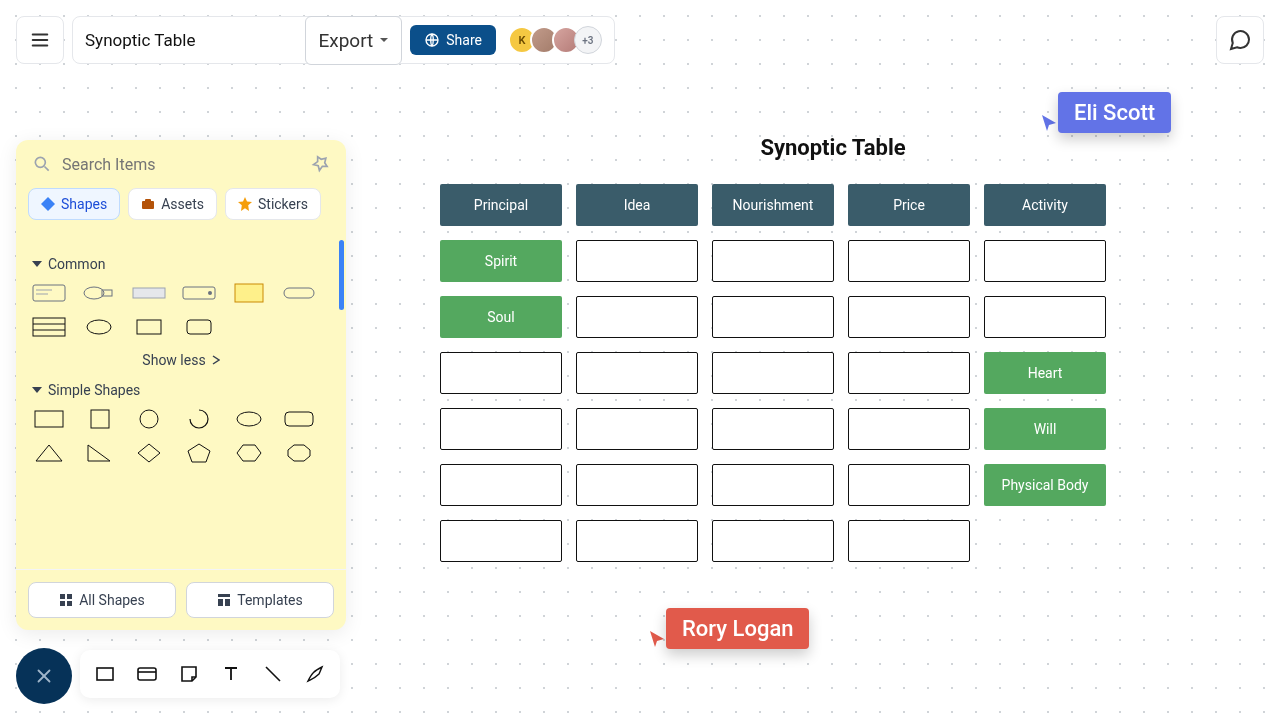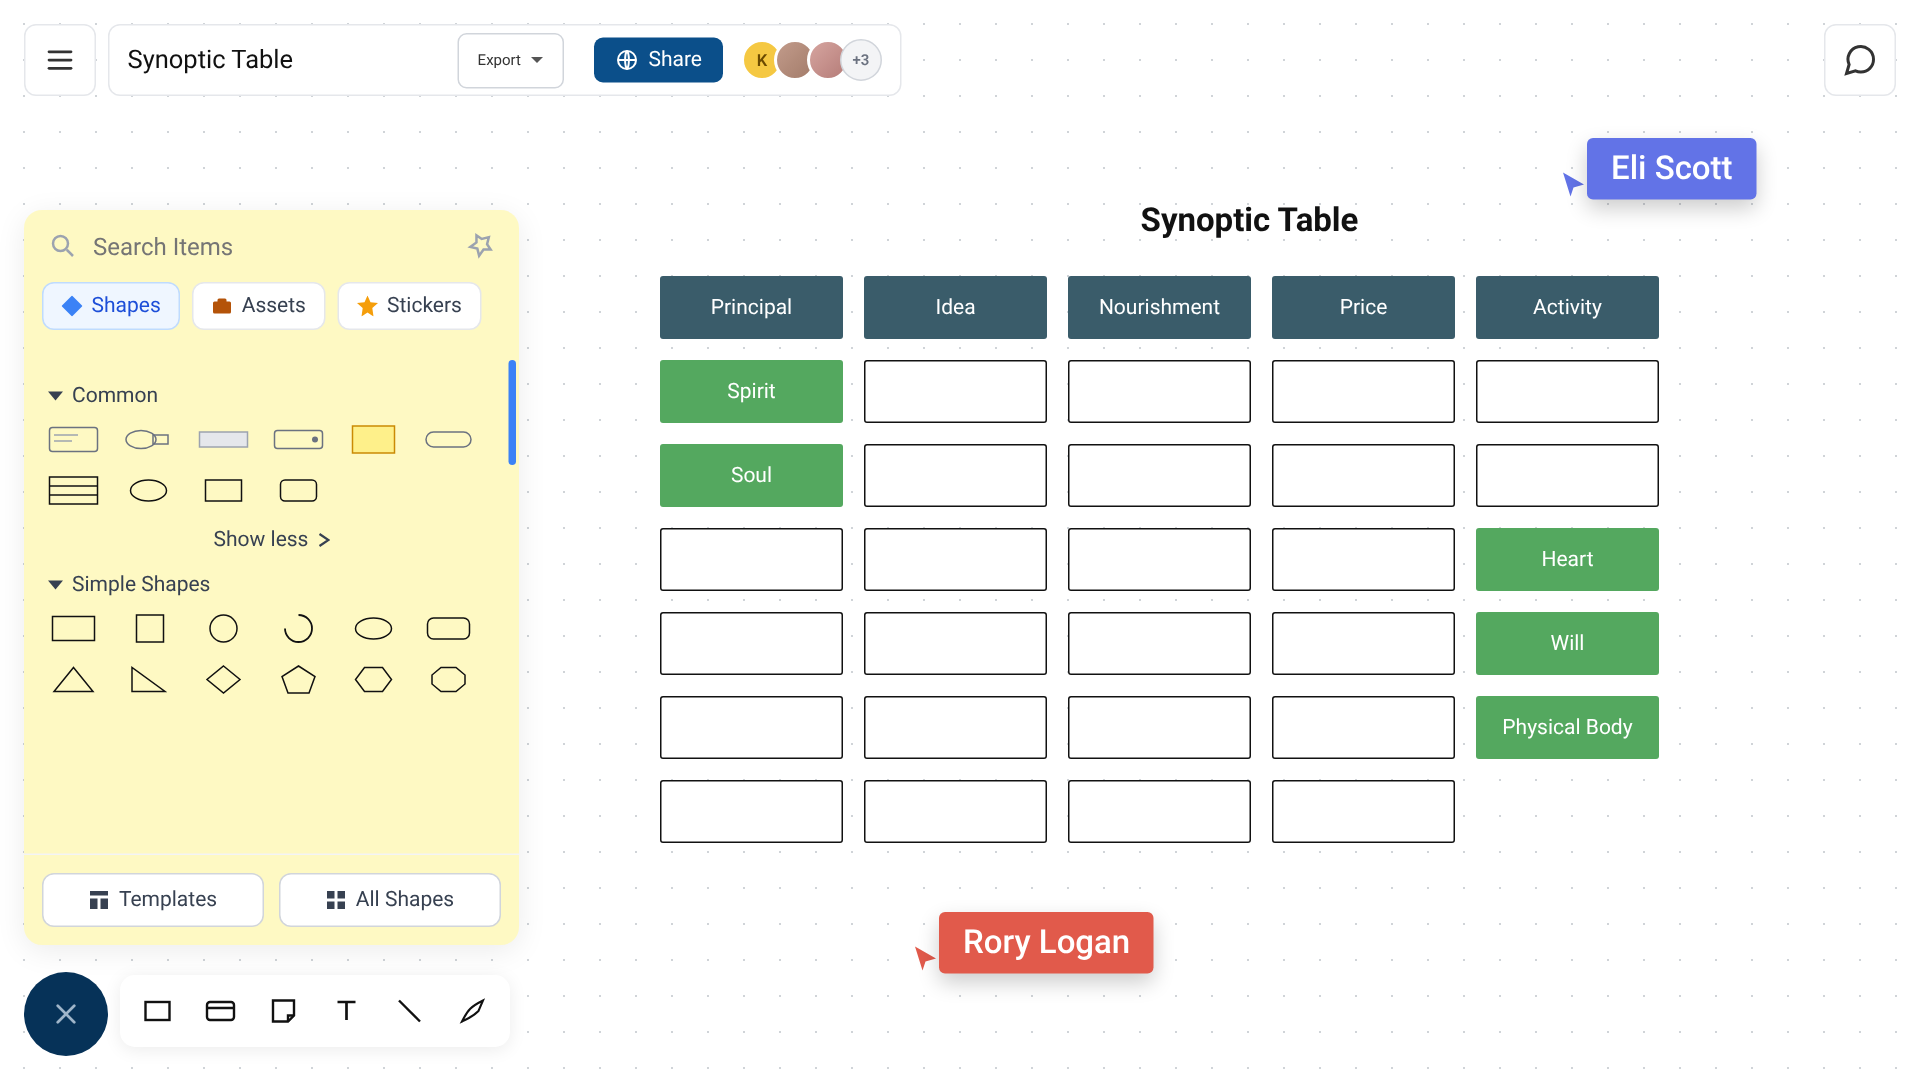--- a/index.html
+++ b/index.html
@@ -3,22 +3,22 @@
 <meta charset="utf-8">
 <style>
   * { box-sizing: border-box; margin: 0; padding: 0; font-family: -apple-system, BlinkMacSystemFont, "Segoe UI", Roboto, sans-serif; }
   body { width: 1280px; height: 720px; background: #fff; position: relative; overflow: hidden; }
   .dotgrid { position: absolute; inset: 0; background-image: radial-gradient(circle, #d0d4d8 1px, transparent 1px); background-size: 24px 24px; background-position: 4px 4px; z-index: 0; }
   
   .menu-btn { position: absolute; left: 16px; top: 16px; width: 48px; height: 48px; background: #fff; border: 1px solid #e5e7eb; border-radius: 8px; display: flex; align-items: center; justify-content: center; z-index: 10; cursor: pointer; }
   .menu-btn svg { width: 22px; height: 22px; stroke: #333; }
   .titlebar { position: absolute; left: 72px; top: 16px; height: 48px; background: #fff; border: 1px solid #e5e7eb; border-radius: 8px; display: flex; align-items: center; padding: 0 12px; z-index: 10; }
   .titlebar .doc-title { font-size: 17px; color: #111; padding-right: 110px; }
-  .export-btn { display: flex; align-items: center; gap: 6px; border: 1px solid #d1d5db; border-radius: 6px; padding: 12px 12px; background: #fff; margin-right: 8px; cursor: pointer; font-size: 10px; color: #333; }
-  .share-btn { display: flex; align-items: center; gap: 6px; background: #0b4f8a; color: #fff; border-radius: 6px; padding: 7px 14px; border: none; cursor: pointer; font-size: 14px; margin-left: 12px; }
+  .export-btn { display: flex; align-items: center; gap: 6px; border: 1px solid #d1d5db; border-radius: 6px; padding: 12px 12px; background: #fff; margin-right: 8px; cursor: pointer; font-size: 19px; color: #333; }
+  .share-btn { display: flex; align-items: center; gap: 6px; background: #0b4f8a; color: #fff; border-radius: 6px; padding: 7px 14px; border: none; cursor: pointer; font-size: 14px; }
   .share-btn svg { width: 16px; height: 16px; }
   .avatars { display: flex; align-items: center; margin-left: 12px; }
   .av { width: 28px; height: 28px; border-radius: 50%; border: 2px solid #fff; margin-left: -6px; display: flex; align-items: center; justify-content: center; font-size: 11px; font-weight: 600; }
   .av.k { background: #f5c842; color: #6b4a00; margin-left: 0; }
   .av.b { background: linear-gradient(135deg,#c29b8b,#a37c6a); }
   .av.c { background: linear-gradient(135deg,#d6a5a0,#b57c78); }
   .av.more { background: #f3f4f6; color: #6b7280; font-size: 10px; border: 1px solid #d1d5db; }
   .comment-btn { position: absolute; right: 16px; top: 16px; width: 48px; height: 48px; background: #fff; border: 1px solid #e5e7eb; border-radius: 8px; display: flex; align-items: center; justify-content: center; z-index: 10; cursor: pointer; }
   
   .panel { position: absolute; left: 16px; top: 140px; width: 330px; height: 490px; background: #fef9c3; border-radius: 12px; box-shadow: 0 4px 20px rgba(0,0,0,0.08); z-index: 10; display: flex; flex-direction: column; overflow: hidden; }
@@ -50,21 +50,21 @@
   .tbl-title { text-align: center; font-size: 22px; font-weight: 700; color: #111; margin: 55px 0 24px 46px; }
   .tbl { display: grid; grid-template-columns: repeat(5, 122px); gap: 14px 14px; margin-left: 80px; }
   .th { background: #3a5c6a; color: #fff; font-size: 14px; height: 42px; display: flex; align-items: center; justify-content: center; border-radius: 2px; }
   .rh { background: #54a85f; color: #fff; font-size: 14px; height: 42px; display: flex; align-items: center; justify-content: center; border-radius: 2px; }
   .td { border: 1.5px solid #111; height: 42px; background: #fff; border-radius: 2px; }
   
   .cursor-tag { position: absolute; z-index: 15; display: flex; align-items: flex-end; }
   .cursor-tag svg { width: 20px; height: 20px; margin-right: -2px; margin-top: -4px; }
   .cursor-tag .lbl { color: #fff; font-size: 22px; font-weight: 500; padding: 8px 16px; border-radius: 4px; box-shadow: 0 6px 14px rgba(0,0,0,0.2); white-space: nowrap; }
   .eli { left: 1040px; top: 92px; } .eli .lbl { background: #6273e7; }
-  .rory { left: 608px; top: 608px; } .rory .lbl { background: #e15a4b; }
+  .rory { left: 648px; top: 608px; } .rory .lbl { background: #e15a4b; }
 </style>
 </head>
 <body>
 
 <div class="dotgrid"></div>
 
 <div class="menu-btn">
   <svg viewBox="0 0 24 24" fill="none" stroke-width="2" stroke-linecap="round">
       <line x1="4" y1="6" x2="20" y2="6"></line>
       <line x1="4" y1="12" x2="20" y2="12"></line>
@@ -270,34 +270,34 @@
       <div class="sgi">
           <svg viewBox="0 0 34 22">
             <path d="M12 3 L22 3 L28 8 L28 14 L22 19 L12 19 L6 14 L6 8 Z" fill="none" stroke="#111"></path>
           </svg>
         </div>
     </div>
   </div>
   <div class="panel-footer">
     <button class="foot-btn">
       <svg width="14" height="14" viewBox="0 0 14 14">
-          <rect x="1" y="1" width="12" height="3" fill="#374151"></rect>
-          <rect x="1" y="6" width="5" height="7" fill="#374151"></rect>
-          <rect x="8" y="6" width="5" height="7" fill="#374151"></rect>
-        </svg>
-      <span>Templates</span>
-    </button>
-    <button class="foot-btn">
-      <svg width="14" height="14" viewBox="0 0 14 14">
           <rect x="1" y="1" width="5" height="5" fill="#374151"></rect>
           <rect x="8" y="1" width="5" height="5" fill="#374151"></rect>
           <rect x="1" y="8" width="5" height="5" fill="#374151"></rect>
           <rect x="8" y="8" width="5" height="5" fill="#374151"></rect>
         </svg>
       <span>All Shapes</span>
+    </button>
+    <button class="foot-btn">
+      <svg width="14" height="14" viewBox="0 0 14 14">
+          <rect x="1" y="1" width="12" height="3" fill="#374151"></rect>
+          <rect x="1" y="6" width="5" height="7" fill="#374151"></rect>
+          <rect x="8" y="6" width="5" height="7" fill="#374151"></rect>
+        </svg>
+      <span>Templates</span>
     </button>
   </div>
 </div>
 
 <div class="fab">
   <svg viewBox="0 0 24 24" fill="none" stroke-width="2" stroke-linecap="round">
       <line x1="6" y1="6" x2="18" y2="18"></line>
       <line x1="18" y1="6" x2="6" y2="18"></line>
     </svg>
 </div>

